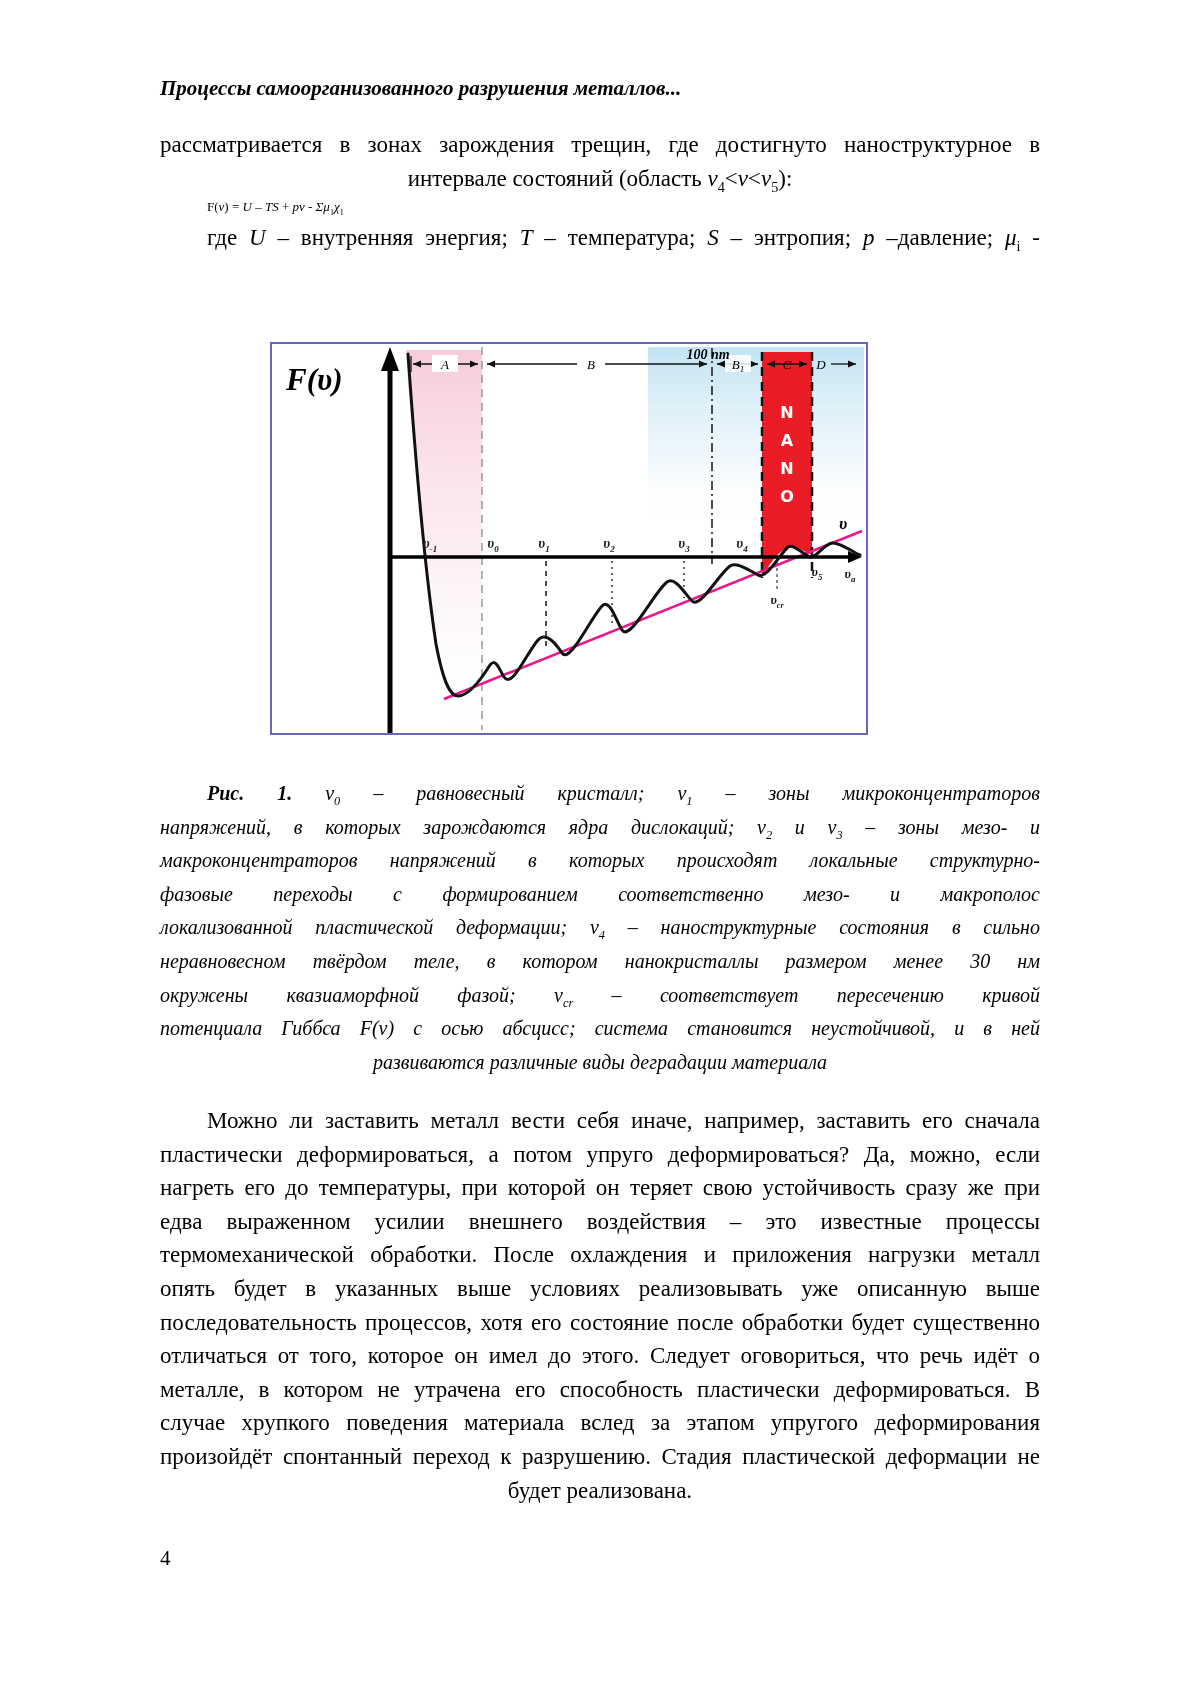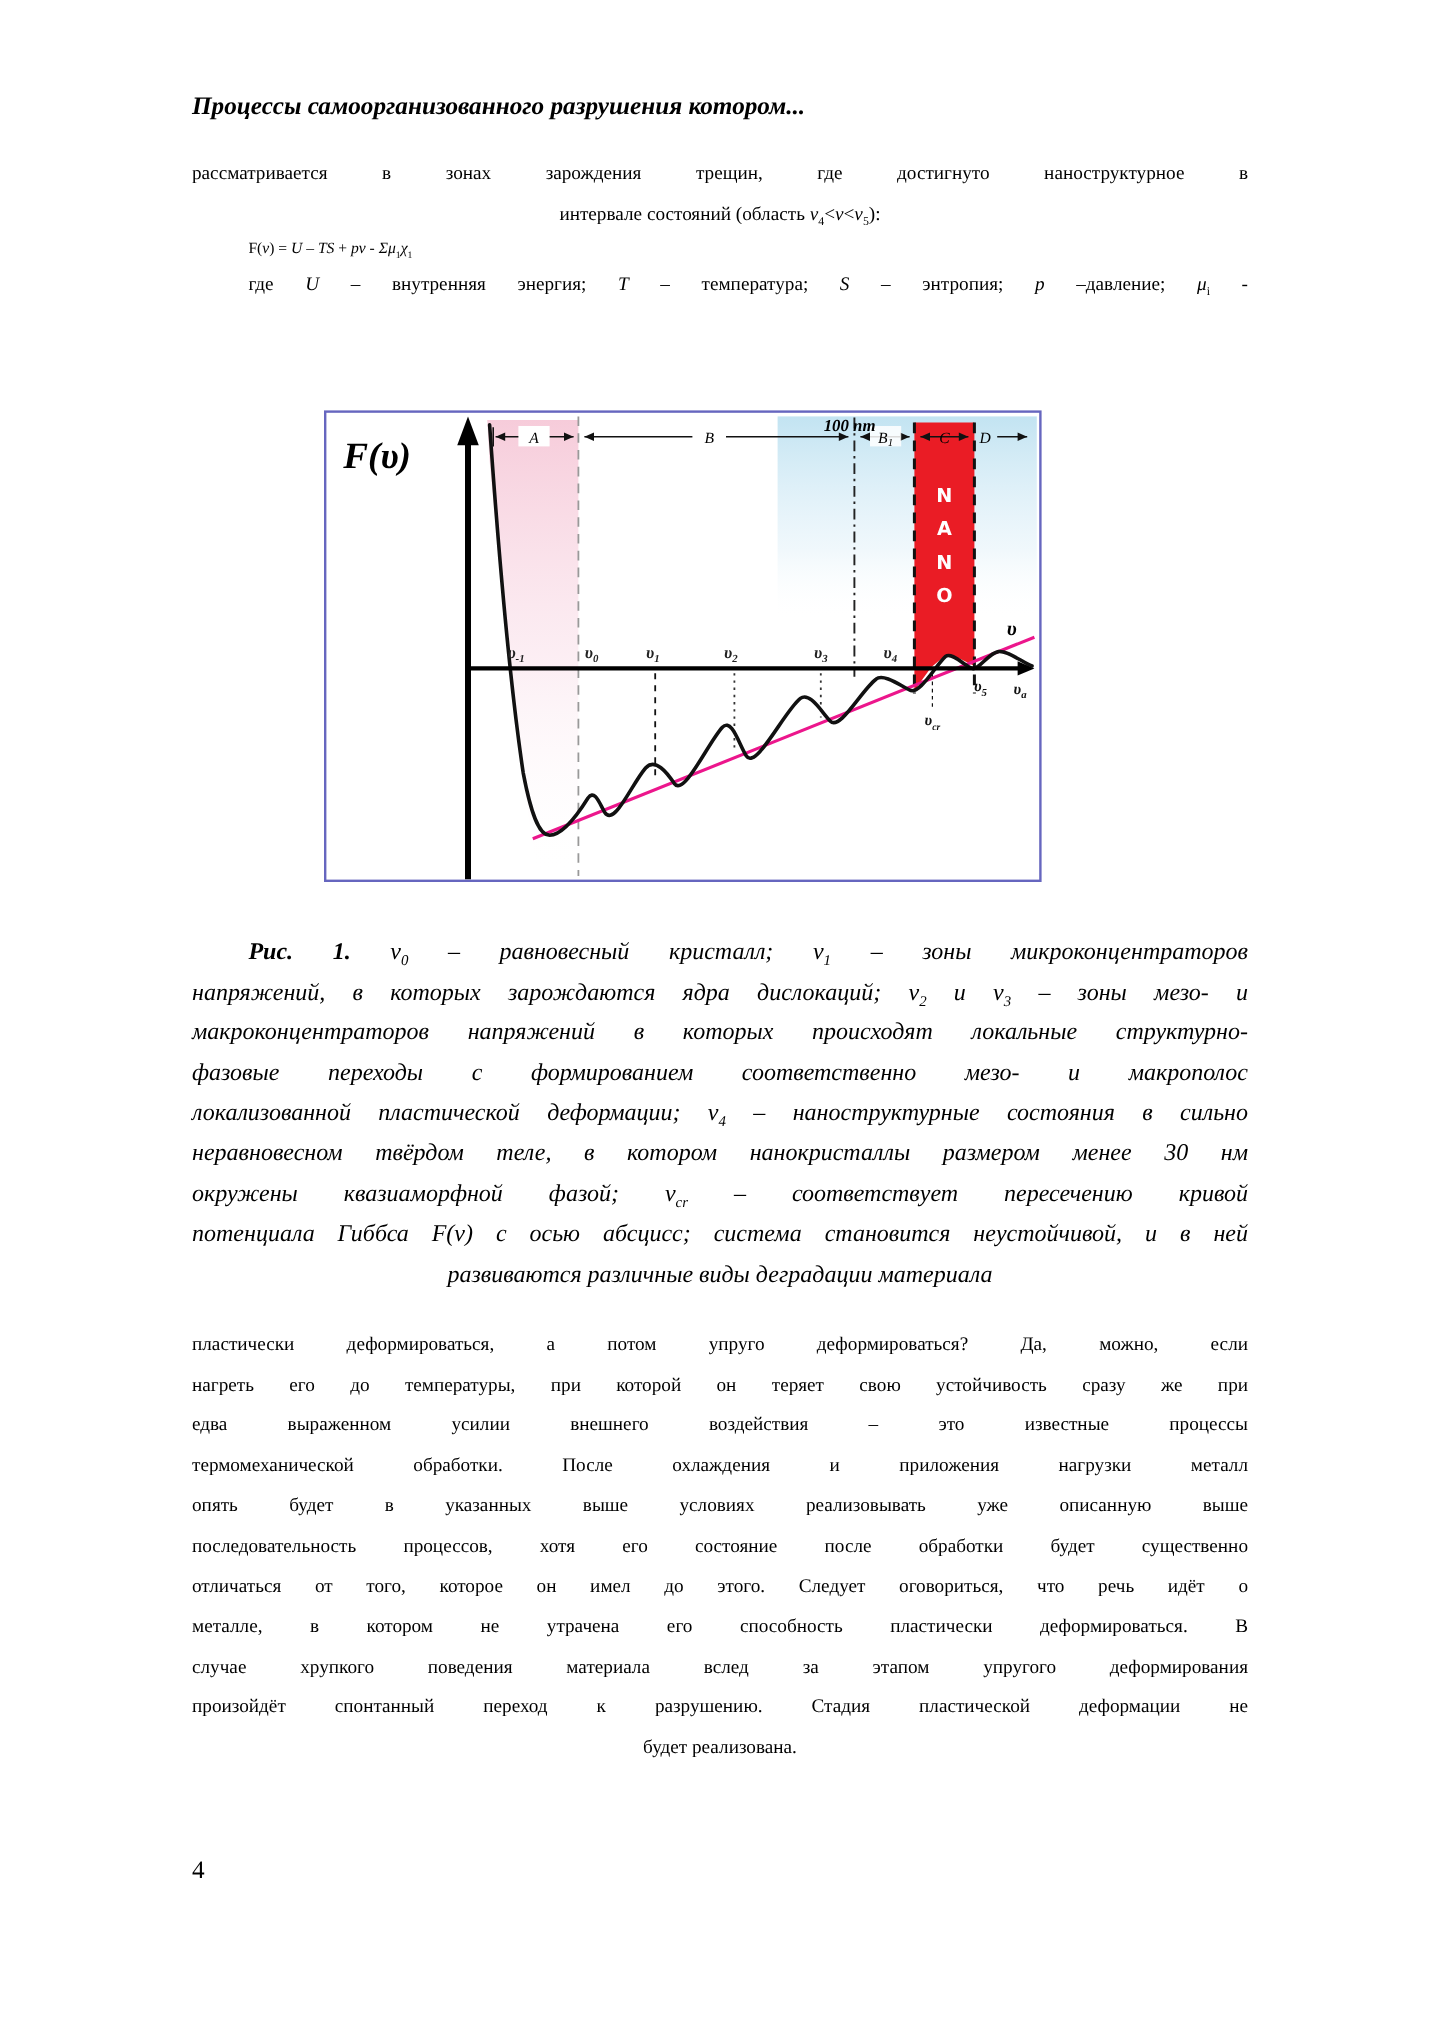--- a/index.html
+++ b/index.html
@@ -7,21 +7,21 @@
     position:relative; width:1200px; height:1698px; background:#ffffff;
     font-family:"Liberation Serif", serif; color:#000;
     overflow:hidden;
   }
   .abs{position:absolute;}
   .running-title{
     left:160px; top:76px; width:880px;
     font-size:21px; font-weight:bold; font-style:italic;
   }
   .textblock{
-    left:160px; width:880px; font-size:16px; line-height:33.6px;
+    left:160px; width:880px; font-size:23px; line-height:33.6px;
   }
   .tline{min-height:33.6px; white-space:normal;}
   .jline{text-align:justify; text-align-last:justify;}
   .lline{text-align:center;}
   .findent{text-indent:47px;}
   .formula{
     left:160px; top:190px; width:880px; font-size:13px; line-height:33.6px;
     text-indent:47px;
   }
   .figure-box{
@@ -41,21 +41,21 @@
   }
   sub{font-size:0.62em;}
   svg text{font-family:"Liberation Serif", serif;}
   .nanotxt{font-family:"DejaVu Sans", sans-serif;}
 </style>
 </head>
 <body>
 
 <div class="page">
 
-  <div class="abs running-title">Процессы самоорганизованного разрушения котором...</div>
+  <div class="abs running-title">Процессы самоорганизованного разрушения металлов...</div>
 
   <div class="abs textblock intro">
       <div class="tline jline">рассматривается в зонах зарождения трещин, где достигнуто наноструктурное в</div>
       <div class="tline lline">интервале состояний (область <i>v</i><sub>4</sub>&lt;<i>v</i>&lt;<i>v</i><sub>5</sub>):</div>
     </div>
 
   <div class="abs formula">F(<i>v</i>) = <i>U</i> – <i>TS</i> + <i>pv</i> - <i>Σμ</i><sub>1</sub><i>χ</i><sub>1</sub></div>
 
   <div class="abs textblock wherepara">
       <div class="tline jline findent">где  <i>U</i> – внутренняя энергия; <i>T</i> – температура; <i>S</i> – энтропия; <i>p</i> –давление; <i>μ</i><sub>i</sub> -</div>
@@ -177,20 +177,21 @@
       <div class="tline jline">макроконцентраторов напряжений в которых происходят локальные структурно-</div>
       <div class="tline jline">фазовые переходы с формированием соответственно мезо- и макрополос</div>
       <div class="tline jline">локализованной пластической деформации; v<sub>4</sub> – наноструктурные состояния в сильно</div>
       <div class="tline jline">неравновесном твёрдом теле, в котором нанокристаллы размером менее 30 нм</div>
       <div class="tline jline">окружены квазиаморфной фазой; v<sub>cr</sub> – соответствует пересечению кривой</div>
       <div class="tline jline">потенциала Гиббса F(v) с осью абсцисс; система становится неустойчивой, и в ней</div>
       <div class="tline lline">развиваются различные виды деградации материала</div>
     </div>
 
   <div class="abs textblock bodypara">
+      <div class="tline jline findent">Можно ли заставить металл вести себя иначе, например, заставить его сначала</div>
       <div class="tline jline">пластически деформироваться, а потом упруго деформироваться? Да, можно, если</div>
       <div class="tline jline">нагреть его до температуры, при которой он теряет свою устойчивость сразу же при</div>
       <div class="tline jline">едва выраженном усилии внешнего воздействия – это известные процессы</div>
       <div class="tline jline">термомеханической обработки. После охлаждения и приложения нагрузки металл</div>
       <div class="tline jline">опять будет в указанных выше условиях реализовывать уже описанную выше</div>
       <div class="tline jline">последовательность процессов, хотя его состояние после обработки будет существенно</div>
       <div class="tline jline">отличаться от того, которое он имел до этого. Следует оговориться, что речь идёт о</div>
       <div class="tline jline">металле, в котором не утрачена его способность пластически деформироваться. В</div>
       <div class="tline jline">случае хрупкого поведения материала вслед за этапом упругого деформирования</div>
       <div class="tline jline">произойдёт спонтанный переход к разрушению. Стадия пластической деформации не</div>

